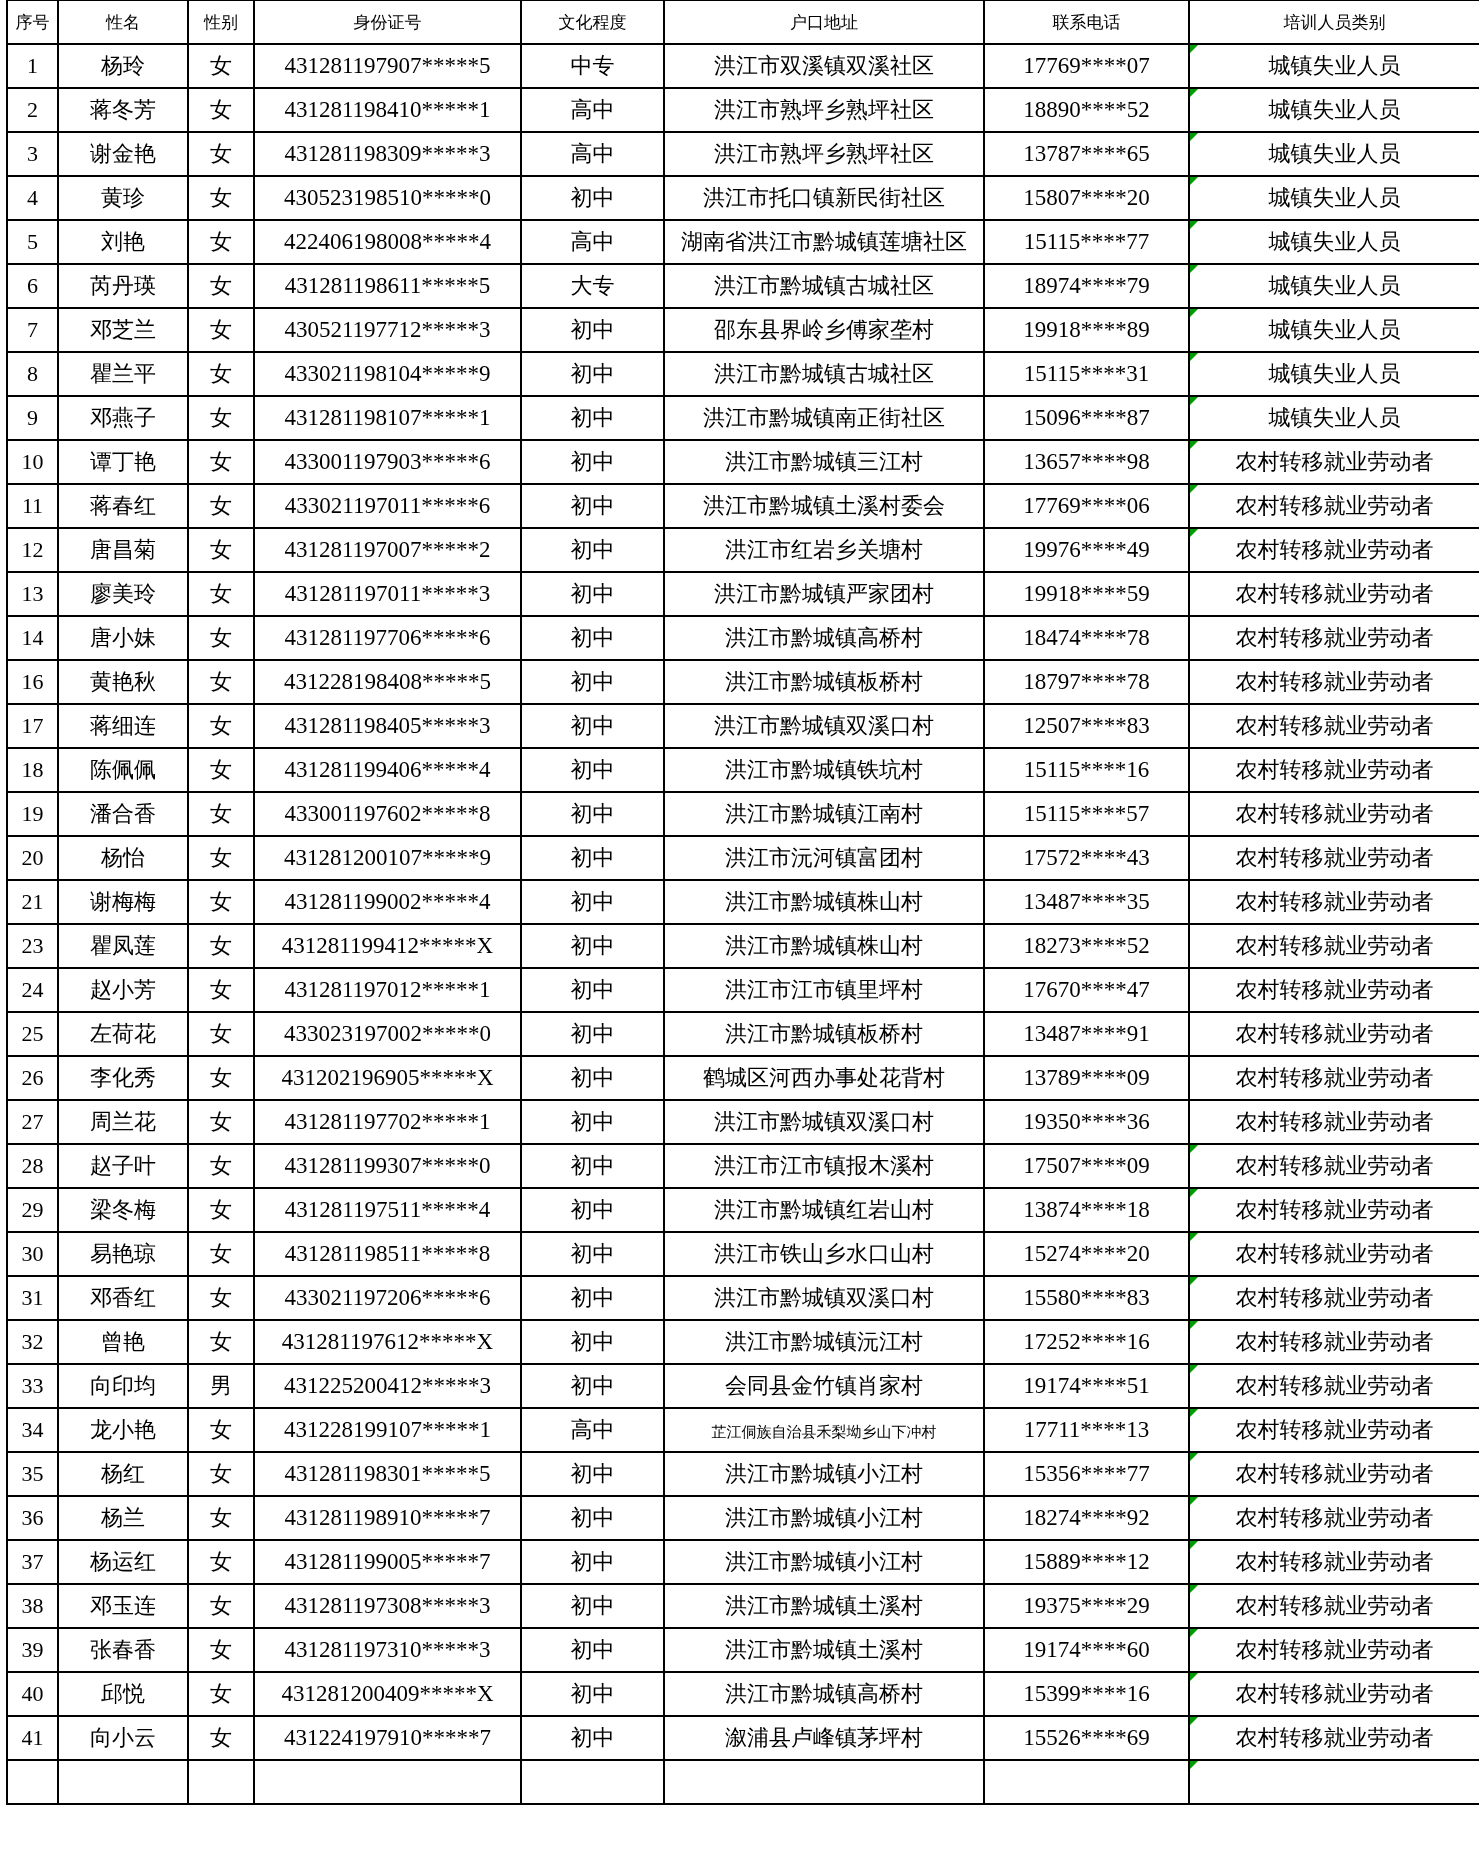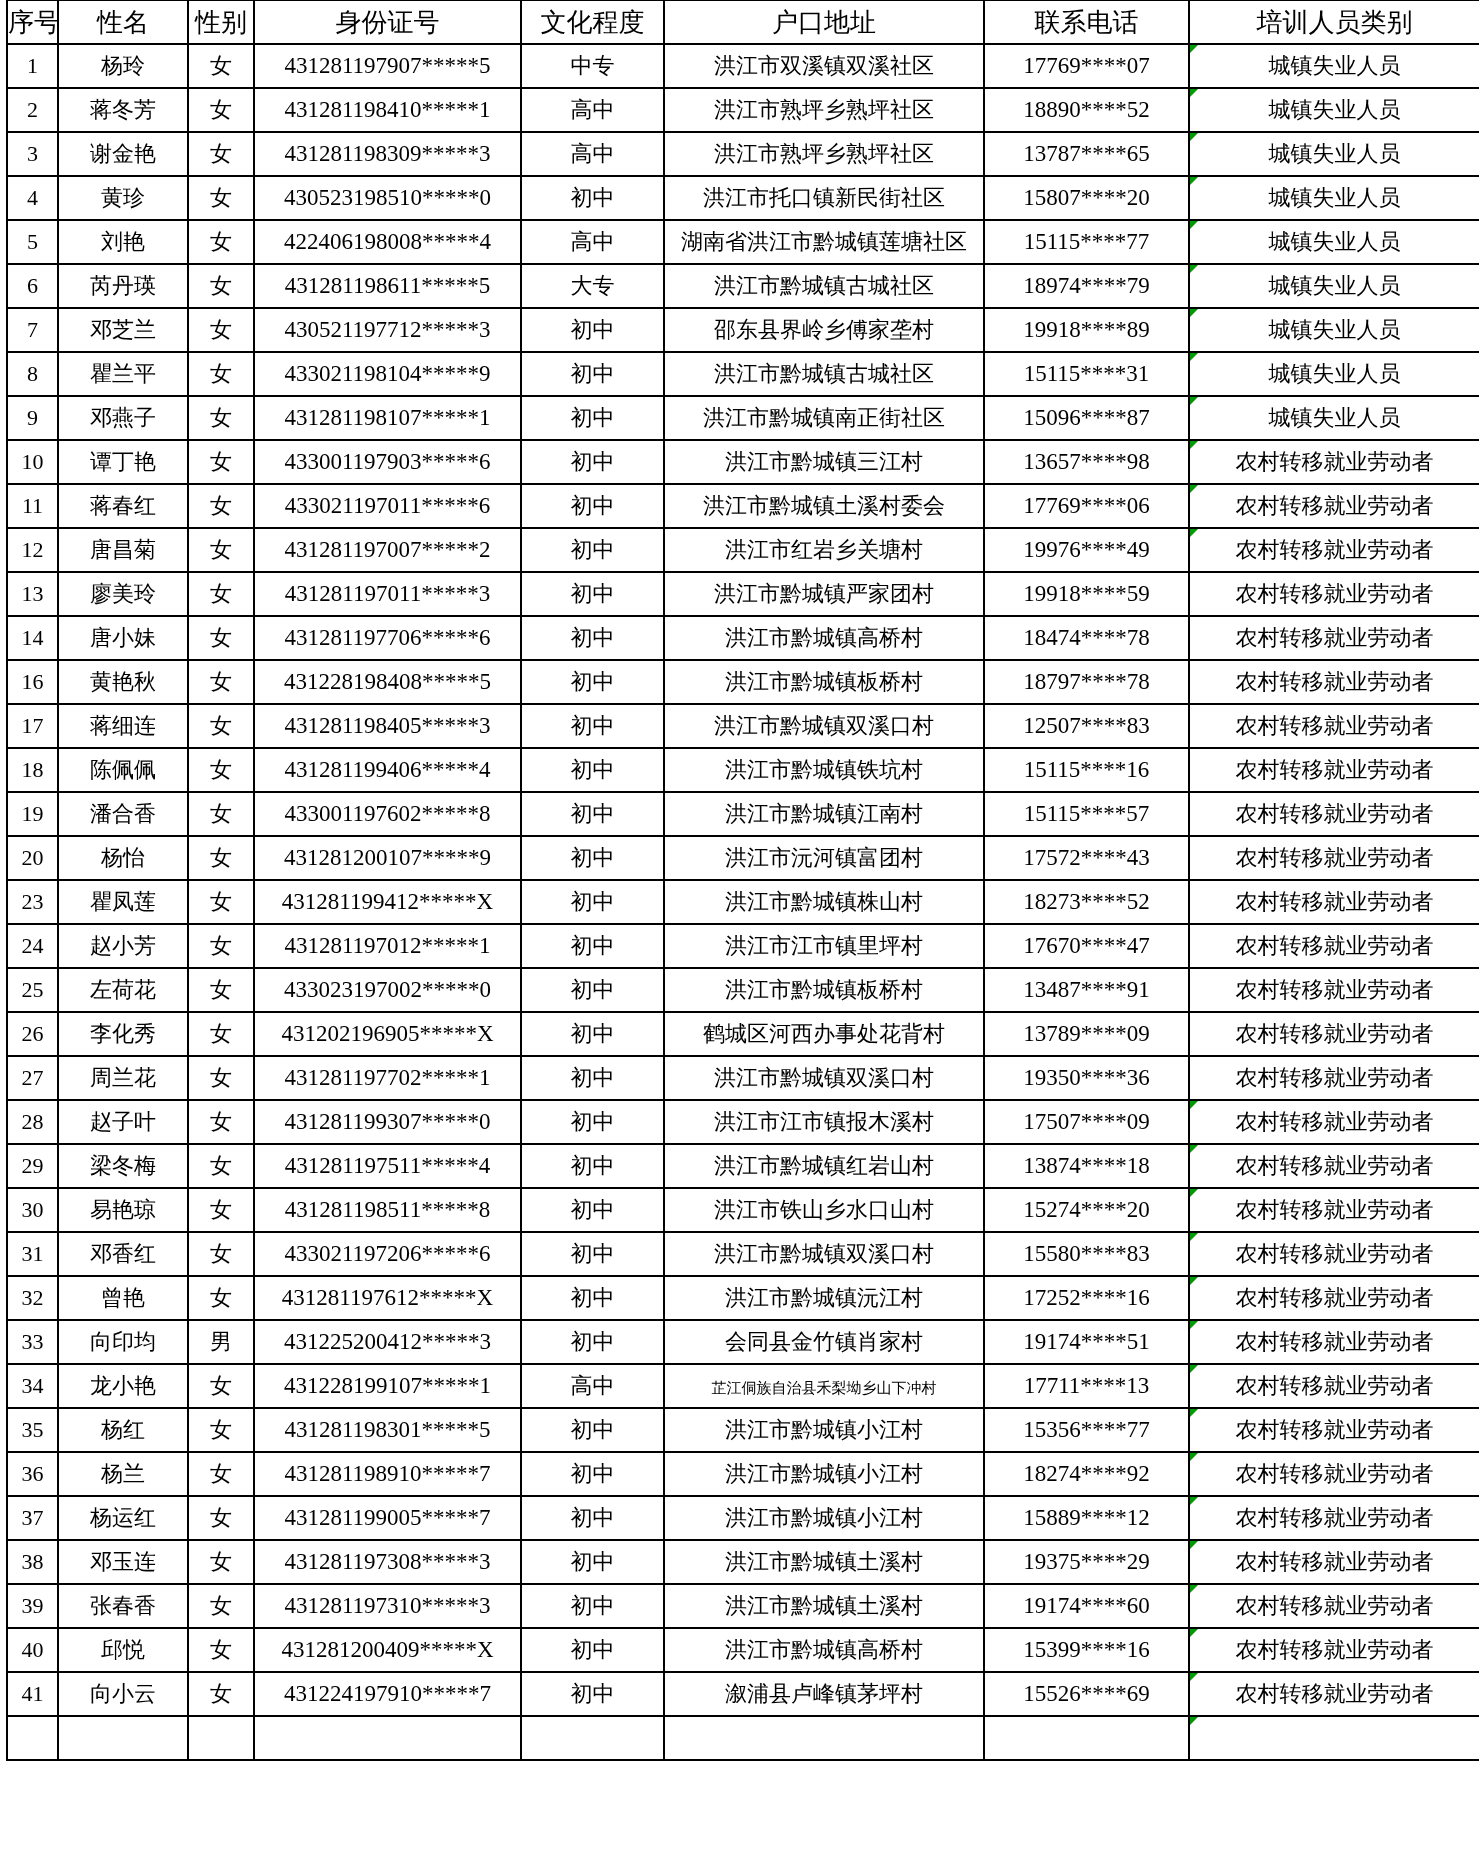--- a/index.html
+++ b/index.html
@@ -27,21 +27,21 @@
     border:2px solid #000;
     height:42px;
     padding:0;
     text-align:center;
     vertical-align:middle;
     white-space:nowrap;
     overflow:hidden;
     position:relative;
     font-weight:normal;
   }
-  th{font-size:26px;}
+  th{font-size:17px;}
   td{font-size:22px;}
   td.col-id_number,td.col-phone{font-size:23px;letter-spacing:0px;}
   td .txt{display:inline-block;max-width:100%;}
   .err-tri{
     position:absolute;top:0;left:0;
     width:0;height:0;
     border-top:8px solid #009b00;
     border-right:8px solid transparent;
   }
 </style>
@@ -258,20 +258,30 @@
             <td class="col-no"><span class="txt">20</span></td>
             <td class="col-name"><span class="txt">杨怡</span></td>
             <td class="col-gender"><span class="txt">女</span></td>
             <td class="col-id_number"><span class="txt">431281200107*****9</span></td>
             <td class="col-education"><span class="txt">初中</span></td>
             <td class="col-address"><span class="txt">洪江市沅河镇富团村</span></td>
             <td class="col-phone"><span class="txt">17572****43</span></td>
             <td class="col-category"><span class="txt">农村转移就业劳动者</span></td>
           </tr>
           <tr>
+            <td class="col-no"><span class="txt">21</span></td>
+            <td class="col-name"><span class="txt">谢梅梅</span></td>
+            <td class="col-gender"><span class="txt">女</span></td>
+            <td class="col-id_number"><span class="txt">431281199002*****4</span></td>
+            <td class="col-education"><span class="txt">初中</span></td>
+            <td class="col-address"><span class="txt">洪江市黔城镇株山村</span></td>
+            <td class="col-phone"><span class="txt">13487****35</span></td>
+            <td class="col-category"><span class="txt">农村转移就业劳动者</span></td>
+          </tr>
+          <tr>
             <td class="col-no"><span class="txt">23</span></td>
             <td class="col-name"><span class="txt">瞿凤莲</span></td>
             <td class="col-gender"><span class="txt">女</span></td>
             <td class="col-id_number"><span class="txt">431281199412*****X</span></td>
             <td class="col-education"><span class="txt">初中</span></td>
             <td class="col-address"><span class="txt">洪江市黔城镇株山村</span></td>
             <td class="col-phone"><span class="txt">18273****52</span></td>
             <td class="col-category"><span class="txt">农村转移就业劳动者</span></td>
           </tr>
           <tr>

